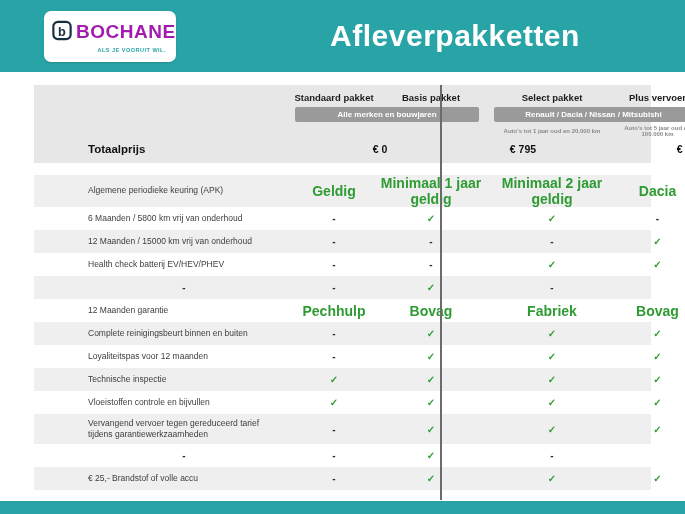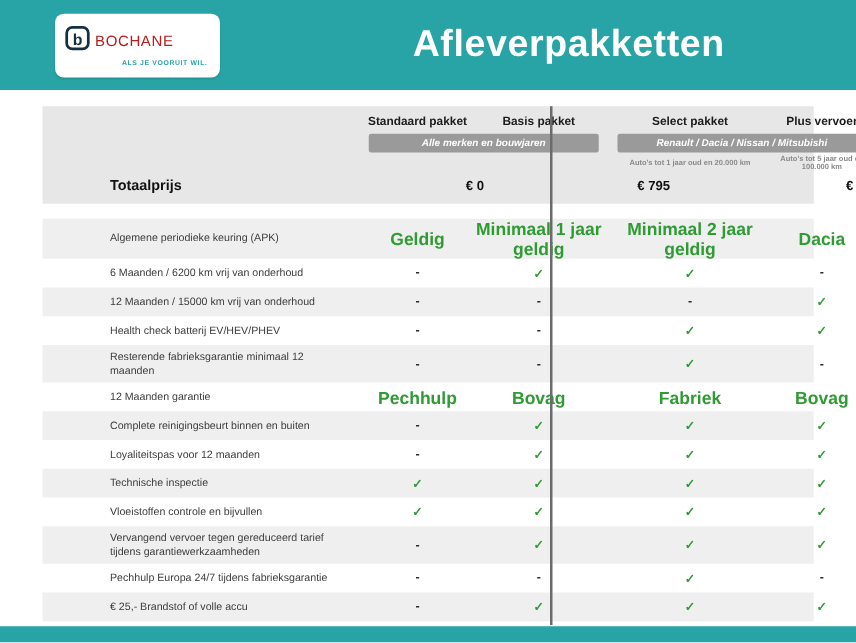--- a/index.html
+++ b/index.html
@@ -16,21 +16,21 @@
     position:absolute; top:0; left:0; right:0; height:72px;
     background:var(--teal);
   }
   .logo-card {
     position:absolute; left:44px; top:11px; width:132px; height:51px;
     background:#fff; border-radius:7px; padding:7px 10px 3px 8px;
     box-shadow:0 1px 2px rgba(0,0,0,.15);
   }
   .logo-row { display:flex; align-items:center; gap:4px; }
   .logo-text {
-    font-weight:normal; font-size:12px; color:#b91c1c; letter-spacing:.5px;
+    font-weight:bold; font-size:19px; color:#a21caf; letter-spacing:.5px;
   }
   .logo-tagline {
     font-size:5.5px; font-weight:bold; color:var(--teal);
     text-align:right; margin-top:1px; letter-spacing:.5px;
   }
   .title {
     position:absolute; left:260px; right:35px; top:0; height:57px;
     line-height:72px; text-align:center;
     color:#fff; font-size:30px; font-weight:bold; letter-spacing:.5px;
   }
@@ -43,21 +43,21 @@
     align-items:center;
     padding-left:44px;
   }
   .divider-v {
     position:absolute; left:406px; top:0; width:2px; height:415px;
     background:#6b6b6b; z-index:5;
   }
 
   .thead { background:#e7e7e7; padding:7px 0 8px 0; }
   .col-h { font-size:9.5px; font-weight:bold; color:#1c1c1c; text-align:center; }
-  .badge-row { margin-top:4px;font-style:italic; }
+  .badge-row { margin-top:4px; }
   .badge {
     background:var(--badge); color:#fff; font-size:8px; font-weight:bold;
     text-align:center; padding:3px 0; border-radius:2px;
   }
   .badge-1 { grid-column:2/4; margin:0 5px; }
   .badge-2 { grid-column:4/6; margin:0 2px 0 10px; }
   .note-row { margin-top:3px; min-height:8px; }
   .note { font-size:6px; font-weight:bold; color:#8a8a8a; text-align:center; grid-row:1; }
   .n1 { grid-column:4; }
   .n2 { grid-column:5; }
@@ -135,42 +135,41 @@
 
     <section class="rows" id="rows">
         <div class="grid feature-row shade">
           <div class="row-label">Algemene periodieke keuring (APK)</div>
           <div class="cell text-val">Geldig</div>
           <div class="cell text-val">Minimaal 1 jaar geldig</div>
           <div class="cell text-val">Minimaal 2 jaar geldig</div>
           <div class="cell text-val">Dacia</div>
         </div>
         <div class="grid feature-row">
-          <div class="row-label">6 Maanden / 6200 km vrij van onderhoud</div>
+          <div class="row-label">6 Maanden / 5800 km vrij van onderhoud</div>
           <div class="cell dash">-</div>
           <div class="cell check">✓</div>
           <div class="cell check">✓</div>
           <div class="cell dash">-</div>
         </div>
         <div class="grid feature-row shade">
           <div class="row-label">12 Maanden / 15000 km vrij van onderhoud</div>
           <div class="cell dash">-</div>
           <div class="cell dash">-</div>
           <div class="cell dash">-</div>
           <div class="cell check">✓</div>
         </div>
         <div class="grid feature-row">
           <div class="row-label">Health check batterij EV/HEV/PHEV</div>
           <div class="cell dash">-</div>
           <div class="cell dash">-</div>
           <div class="cell check">✓</div>
           <div class="cell check">✓</div>
         </div>
         <div class="grid feature-row shade">
-          <div class="row-label">Resterende fabrieksgarantie minimaal 12 maanden</div>
           <div class="cell dash">-</div>
           <div class="cell dash">-</div>
           <div class="cell check">✓</div>
           <div class="cell dash">-</div>
         </div>
         <div class="grid feature-row">
           <div class="row-label">12 Maanden garantie</div>
           <div class="cell text-val">Pechhulp</div>
           <div class="cell text-val">Bovag</div>
           <div class="cell text-val">Fabriek</div>
@@ -205,21 +204,20 @@
           <div class="cell check">✓</div>
         </div>
         <div class="grid feature-row shade">
           <div class="row-label">Vervangend vervoer tegen gereduceerd tarief tijdens garantiewerkzaamheden</div>
           <div class="cell dash">-</div>
           <div class="cell check">✓</div>
           <div class="cell check">✓</div>
           <div class="cell check">✓</div>
         </div>
         <div class="grid feature-row">
-          <div class="row-label">Pechhulp Europa 24/7 tijdens fabrieksgarantie</div>
           <div class="cell dash">-</div>
           <div class="cell dash">-</div>
           <div class="cell check">✓</div>
           <div class="cell dash">-</div>
         </div>
         <div class="grid feature-row shade">
           <div class="row-label">€ 25,- Brandstof of volle accu</div>
           <div class="cell dash">-</div>
           <div class="cell check">✓</div>
           <div class="cell check">✓</div>

